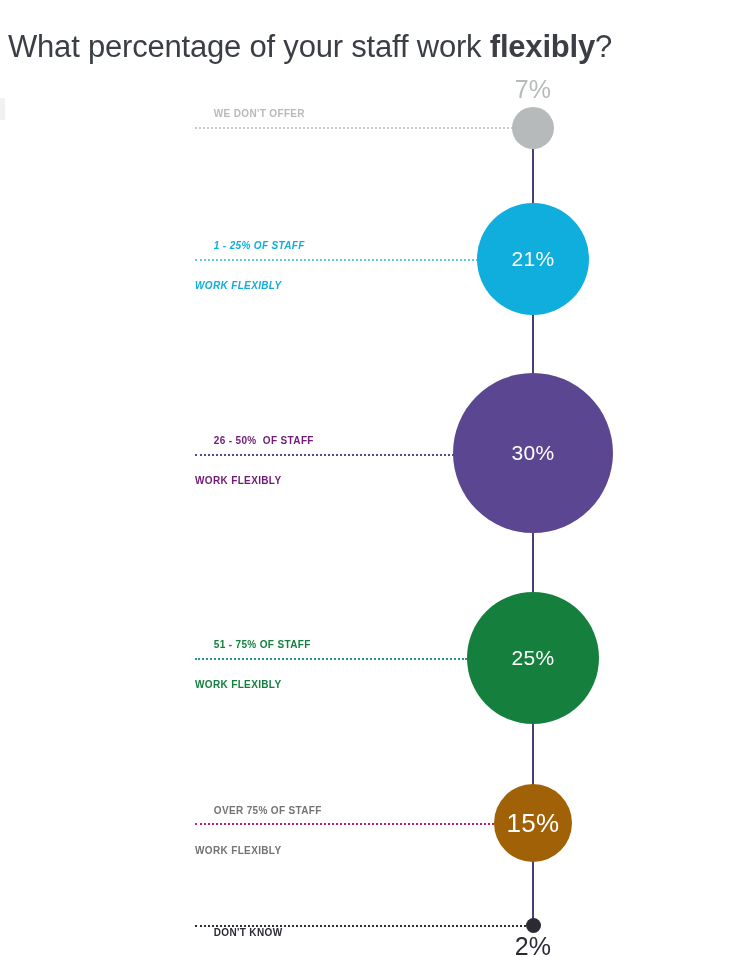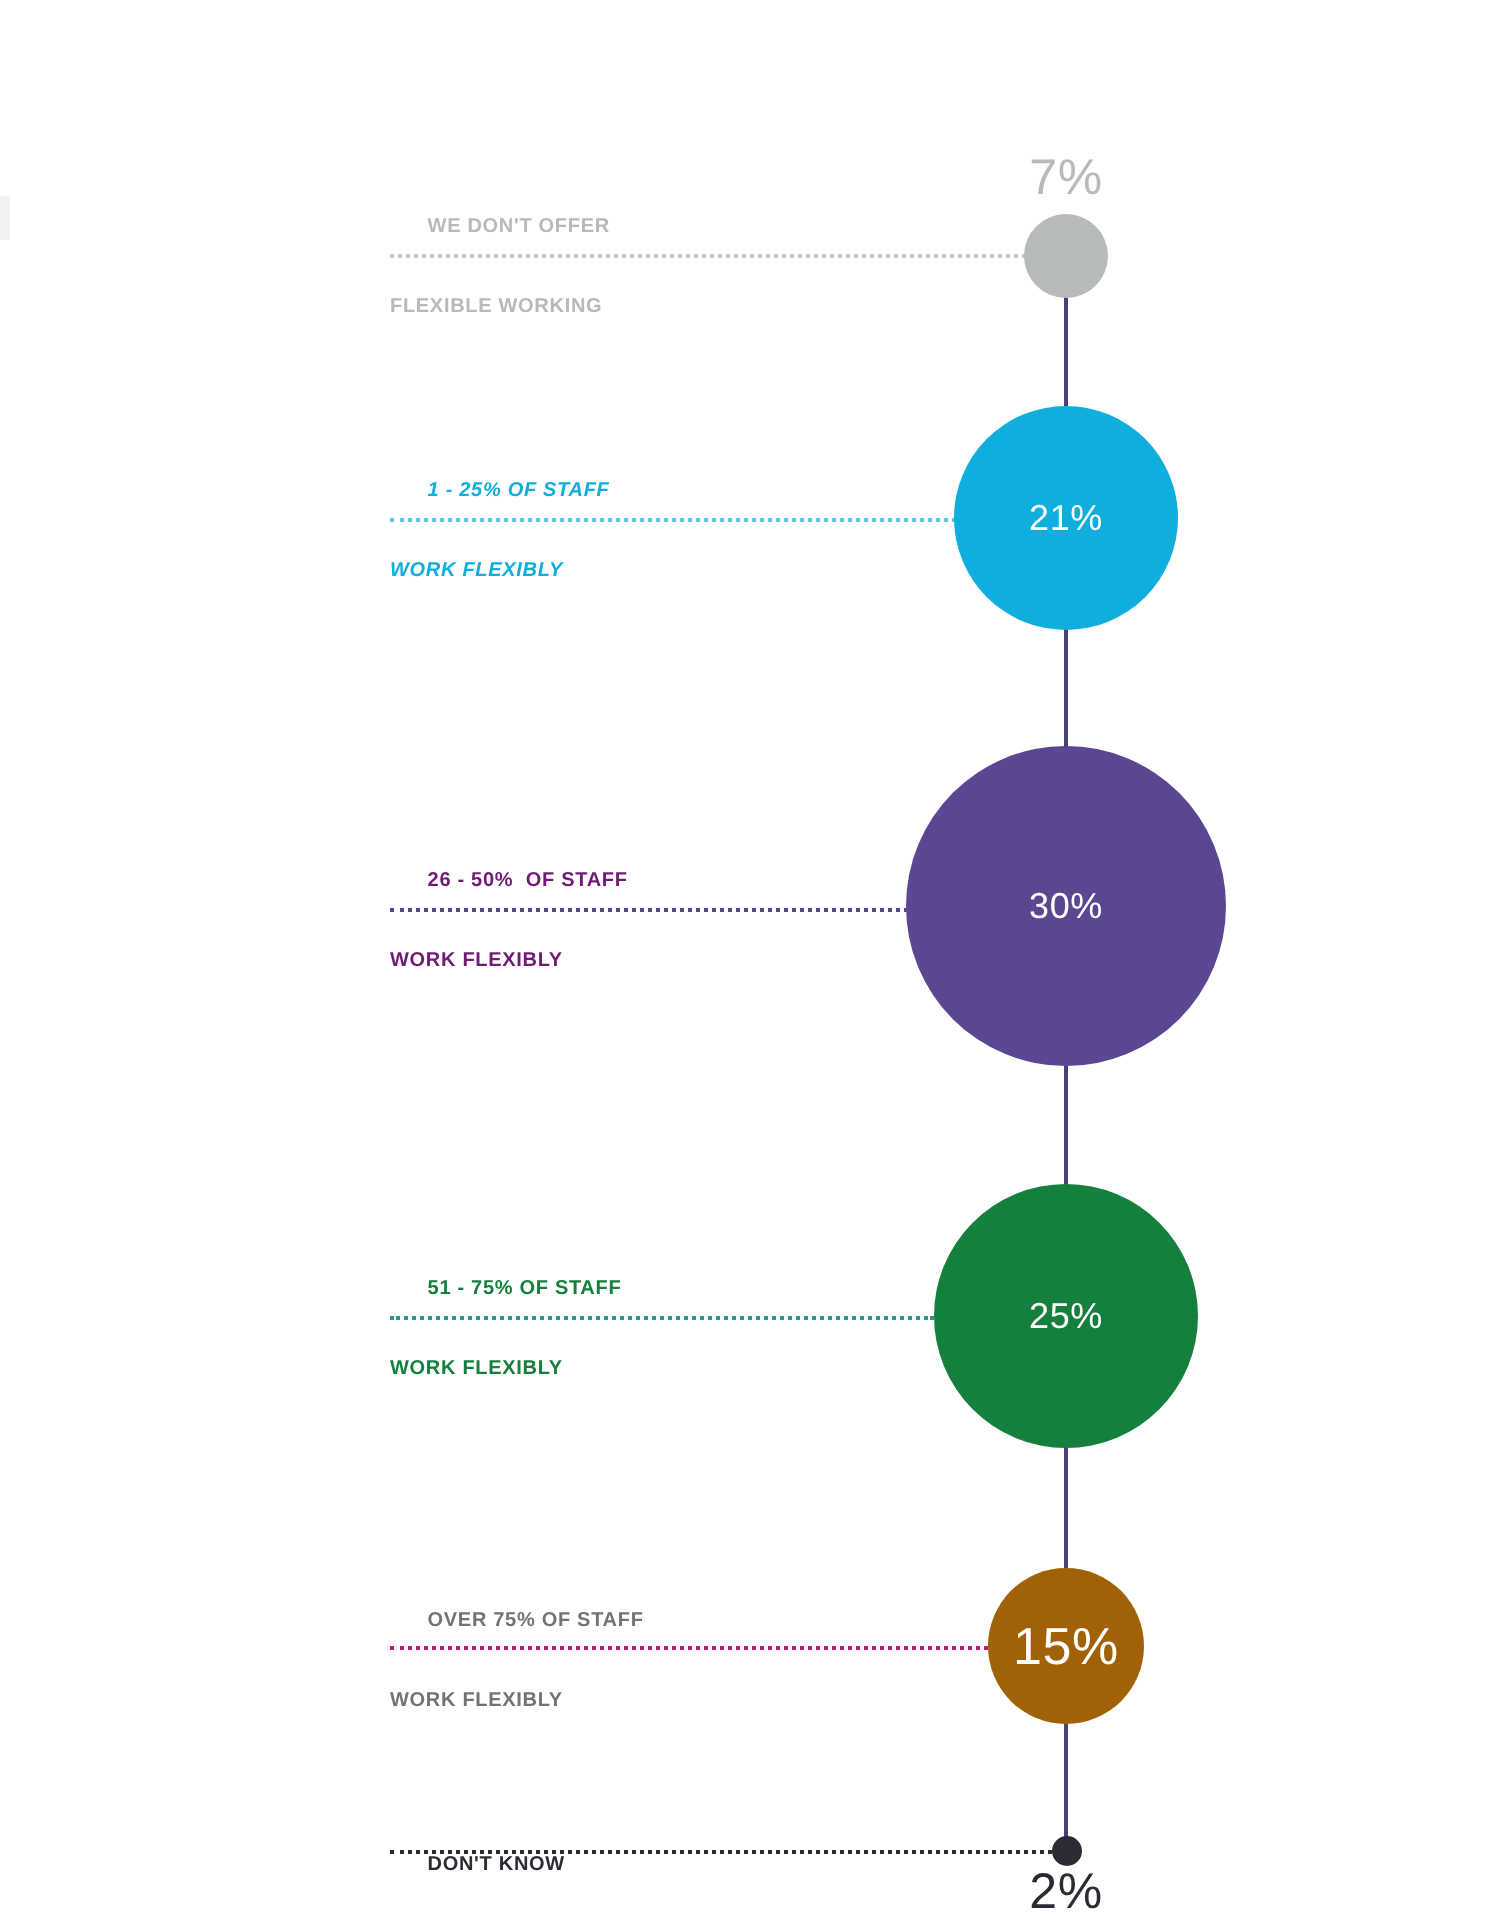--- a/index.html
+++ b/index.html
@@ -74,21 +74,21 @@
     border-top: 2px dotted currentColor;
   }
 
   .bubble {
     position: absolute;
     border-radius: 50%;
     display: flex;
     align-items: center;
     justify-content: center;
     color: #ffffff;
-    font-size: 18px;
+    font-size: 21px;
     font-weight: 400;
     letter-spacing: 0.3px;
   }
 
   .value-outside {
     position: absolute;
     font-size: 25px;
     font-weight: 400;
     letter-spacing: 0.3px;
     text-align: center;
@@ -104,27 +104,27 @@
     background: #f1f1f2;
   }
 </style>
 </head>
 <body>
 
 <div id="chart-root">
 
   <div class="edge-mark"></div>
 
+  <h1 class="title"><span>What percentage of your staff work </span><span class="bold">flexibly</span><span>?</span></h1>
 
   <div class="spine"></div>
 
   <div class="row">
     <div class="label" style="top:84px; color:#b6babb;">
       <span>WE DON'T OFFER</span>
-      <span class="l2">FLEXIBLE WORKING</span>
     </div>
     <div class="connector" style="top:127px; width:326px; color:#c8cbcc;"></div>
     <div class="bubble" style="left:512px; top:107px; width:42px; height:42px; background:#b6babb; font-size:0;"></div>
     <div class="value-outside" style="left:493px; top:75px; color:#b6babb;">7%</div>
   </div>
 
   <div class="row">
     <div class="label" style="top:216px; color:#0faedc;font-style:italic;">
       <span>1 - 25% OF STAFF</span>
       <span class="l2">WORK FLEXIBLY</span>

